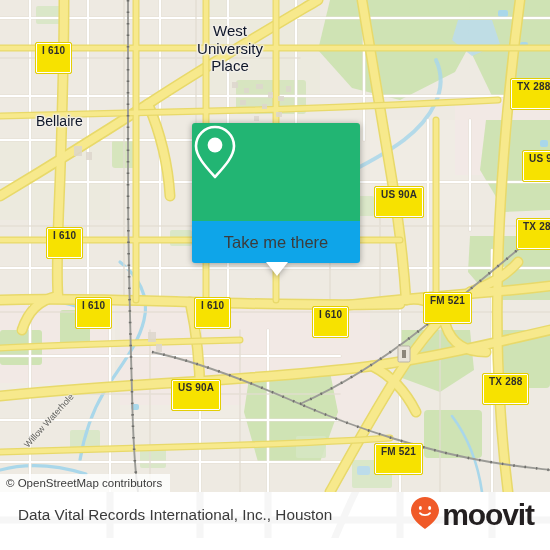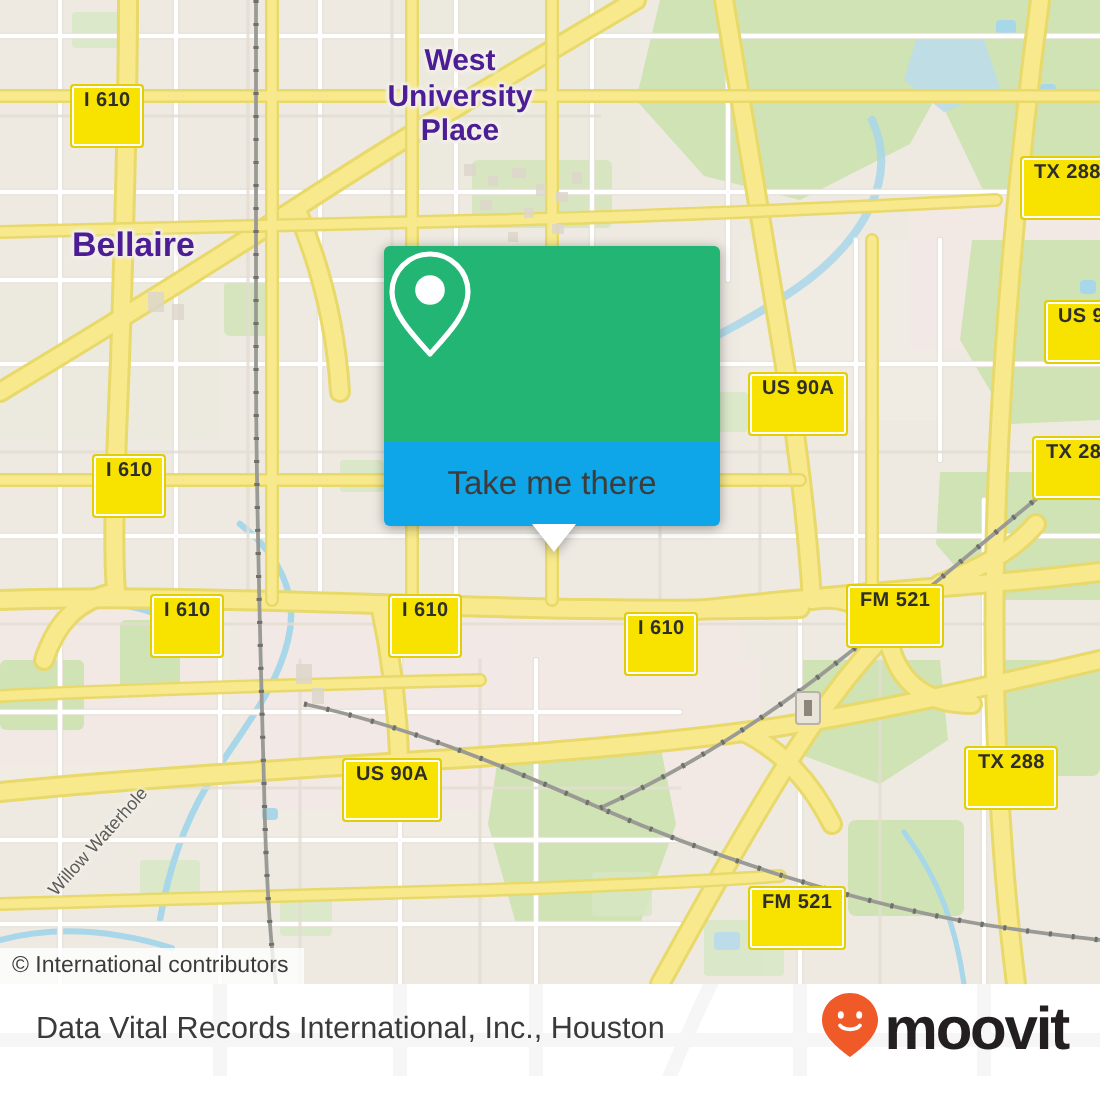--- a/index.html
+++ b/index.html
@@ -9,21 +9,21 @@
     background:#ffffff;
   }
   #app{position:relative;width:550px;height:550px;overflow:hidden;}
 
   
   .map{position:absolute;left:0;top:0;width:550px;height:492px;overflow:hidden;background:#f2efe9;}
   .map svg{position:absolute;left:0;top:0;}
 
   
   .place-label{
-    position:absolute;color:#4c1d95;font-weight:700;
+    position:absolute;color:#0f172a;font-weight:400;
     text-shadow:1px 0 1.6px #f2efe9,-1px 0 1.6px #f2efe9,0 1px 1.6px #f2efe9,0 -1px 1.6px #f2efe9,
                 1px 1px 1.6px #f2efe9,-1px -1px 1.6px #f2efe9,1px -1px 1.6px #f2efe9,-1px 1px 1.6px #f2efe9;
     white-space:pre;line-height:1.18;pointer-events:none;
   }
 
   
   .shield{
     position:absolute;background:#f7e200;border:1px solid #ffffff;
     outline:1px solid #e3ce03;
     color:#2e2e2c;font-size:10px;font-weight:700;letter-spacing:.2px;
@@ -315,39 +315,39 @@
       <g>
         <rect x="398" y="346" width="12" height="16" rx="1.5" fill="#e9e4da" stroke="#b9b3a7" stroke-width="1"></rect>
         <path d="M402 350 h4 v8 h-4 z" fill="#8c867a"></path>
       </g>
     </svg>
 
     <div class="place-label" style="left:182px;top:22px;width:96px;text-align:center;font-size:15px;">West
 University
 Place</div>
 
-    <div class="place-label" style="left:36px;top:113px;font-size:17px;">Bellaire</div>
+    <div class="place-label" style="left:36px;top:113px;font-size:14px;">Bellaire</div>
 
     <div class="street-diag" style="left:22px;top:443px;transform:rotate(-48deg);">Willow Waterhole</div>
 
     <div class="shield" style="left:36px;top:43px;">I 610</div>
     <div class="shield" style="left:47px;top:228px;">I 610</div>
     <div class="shield" style="left:76px;top:298px;">I 610</div>
     <div class="shield" style="left:195px;top:298px;">I 610</div>
     <div class="shield" style="left:313px;top:307px;">I 610</div>
     <div class="shield" style="left:375px;top:187px;">US 90A</div>
     <div class="shield" style="left:172px;top:380px;">US 90A</div>
     <div class="shield" style="left:523px;top:151px;">US 9</div>
     <div class="shield" style="left:511px;top:79px;">TX 288</div>
     <div class="shield" style="left:517px;top:219px;">TX 288</div>
     <div class="shield" style="left:424px;top:293px;">FM 521</div>
     <div class="shield" style="left:483px;top:374px;">TX 288</div>
     <div class="shield" style="left:375px;top:444px;">FM 521</div>
 
-    <div class="attrib">© International contributors</div>
+    <div class="attrib">© OpenStreetMap contributors</div>
 
     <div class="popup">
       <div class="popup-head" style="background:#22b573;">
         <span>
           <svg width="46" height="58" viewBox="0 0 46 58" aria-hidden="true">
             <path d="M23 4 C12.5 4 4 12.5 4 23 C4 33.5 14 44 23 54 C32 44 42 33.5 42 23 C42 12.5 33.5 4 23 4 Z" fill="none" stroke="#ffffff" stroke-width="2.6" stroke-linejoin="round"></path>
             <circle cx="23" cy="22" r="7.4" fill="#ffffff"></circle>
           </svg>
         </span>
       </div>

